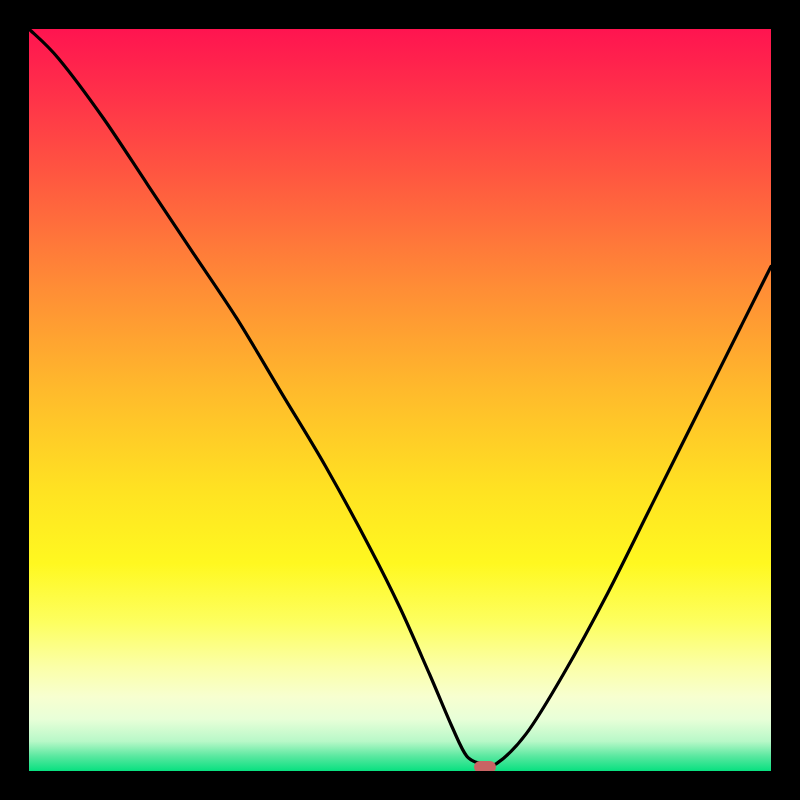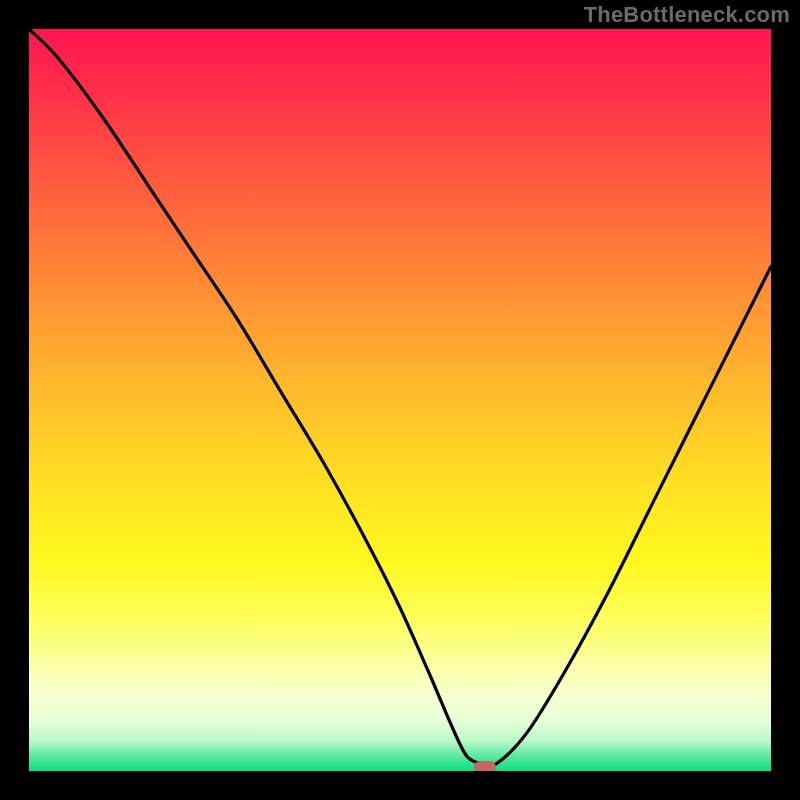--- a/index.html
+++ b/index.html
@@ -77,21 +77,20 @@
     background: #c86464;
     z-index: 6;
     transform: translate(-50%, -50%);
   }
 </style>
 </head>
 <body>
 
 <div class="container">
 
-  <div class="watermark">TheBottleneck.com</div>
 
   <div class="frame">
 
     <div class="gradient grad-main"></div>
 
     <svg class="curve-svg" viewBox="0 0 742 742" preserveAspectRatio="none">
       <path id="curve-path" fill="none" stroke="#000000" stroke-width="3.2" stroke-linecap="round" stroke-linejoin="round" d="M 0.0 0.0 C 4.9 4.9, 17.3 14.8, 29.7 29.7 C 42.0 44.5, 59.4 68.0, 74.2 89.0 C 89.0 110.1, 103.9 133.6, 118.7 155.8 C 133.6 178.1, 148.4 200.3, 163.2 222.6 C 178.1 244.9, 192.9 265.9, 207.8 289.4 C 222.6 312.9, 237.4 338.8, 252.3 363.6 C 267.1 388.3, 282.0 411.8, 296.8 437.8 C 311.6 463.8, 329.0 495.9, 341.3 519.4 C 353.7 542.9, 361.1 557.7, 371.0 578.8 C 380.9 599.8, 392.0 625.8, 400.7 645.5 C 409.3 665.3, 416.8 683.9, 422.9 697.5 C 429.1 711.1, 432.8 721.0, 437.8 727.2 C 442.7 733.3, 447.7 733.3, 452.6 734.6 C 457.6 735.8, 460.0 739.5, 467.5 734.6 C 474.9 729.6, 486.0 719.7, 497.1 704.9 C 508.3 690.1, 520.6 669.0, 534.2 645.5 C 547.8 622.0, 563.9 592.4, 578.8 563.9 C 593.6 535.5, 608.4 504.6, 623.3 474.9 C 638.1 445.2, 653.0 415.5, 667.8 385.8 C 682.6 356.2, 700.0 321.5, 712.3 296.8 C 724.7 272.1, 737.1 247.3, 742.0 237.4"></path>
     </svg>
 
     <div id="marker" class="marker" style="left: 456.33px; top: 738.29px;"></div>

